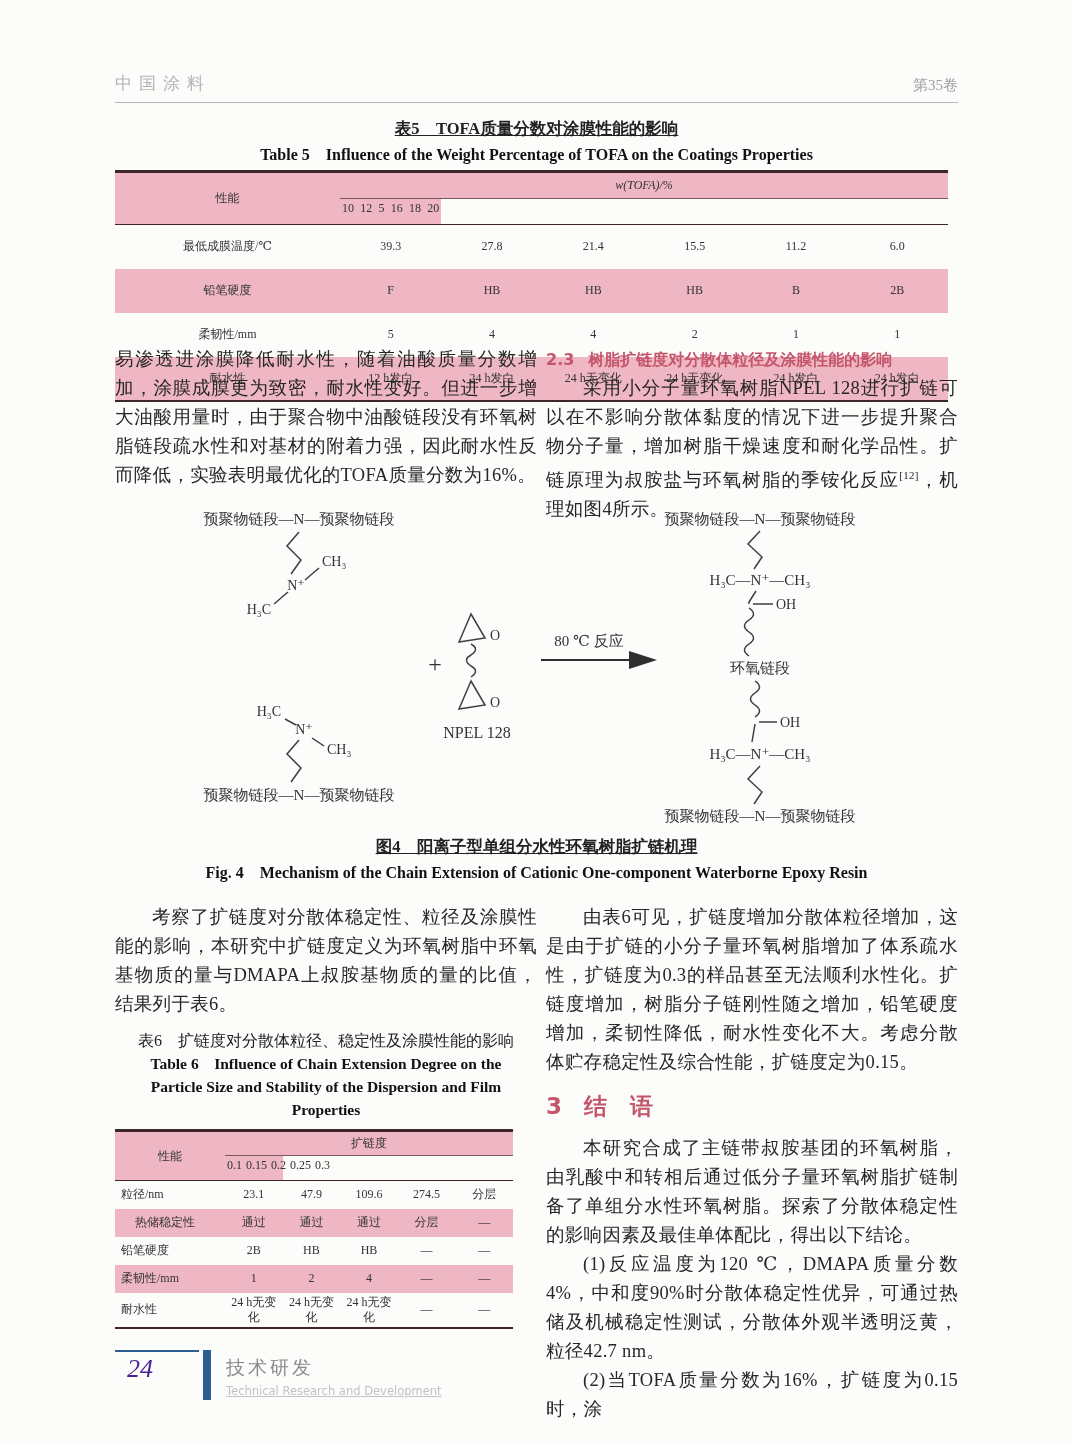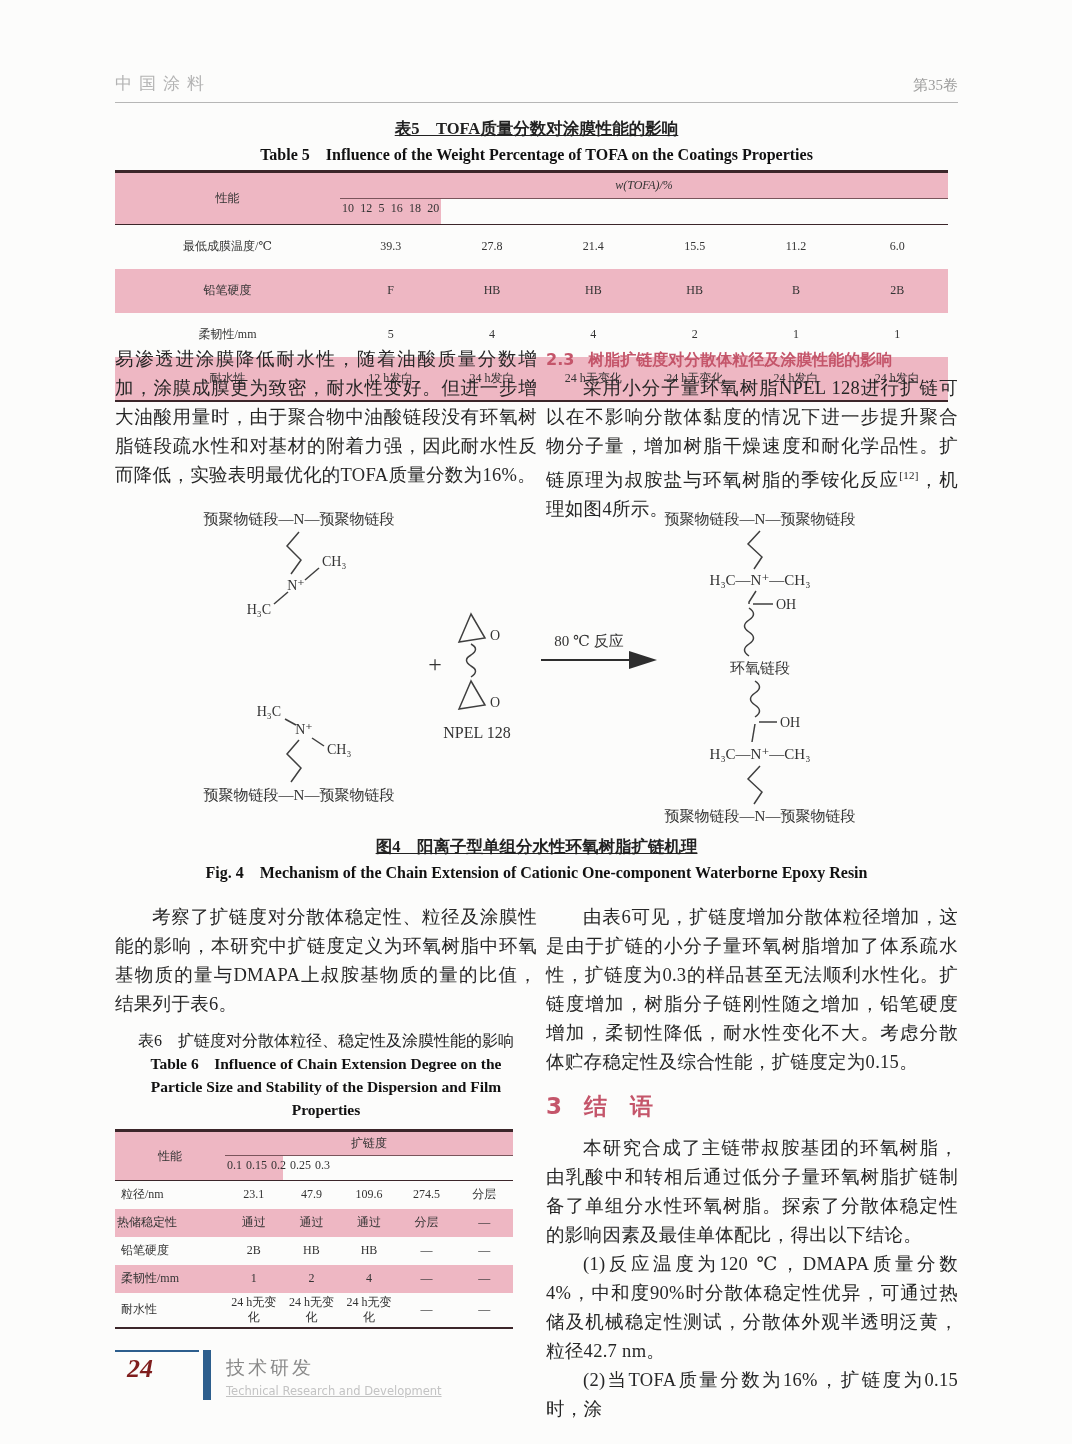--- a/index.html
+++ b/index.html
@@ -55,21 +55,21 @@
   .t6titles .en { text-align:center; font-weight:bold; font-size:15.5px; color:#111; line-height:23px; }
   .t6wrap { margin-top:8px; }
 
   
   .figwrap { top:498px; height:338px; }
   svg text { fill:#333; font-family:"Liberation Serif","DejaVu Serif",serif; }
 
   
   .footer { top:1350px; display:flex; align-items:flex-start; }
   .pgblock { width:84px; border-top:2px solid #2d5e8d; }
-  .pgno { font-style:italic; font-weight:bold; font-size:26px; color:#7f1d1d;
+  .pgno { font-style:italic; font-weight:normal; font-size:26px; color:#4c1d95;
           padding:2px 0 0 12px; font-family:"Liberation Serif",serif; }
   .vbar { width:8px; height:50px; background:#2d5e8d; margin-left:4px; }
   .flabels { margin-left:15px; padding-top:5px; font-family:"DejaVu Sans",sans-serif; }
   .flabels .zh { font-size:19px; color:#8a8a8a; letter-spacing:3px; }
   .flabels .en { font-size:11.5px; color:#c3c3c3; margin-top:3px;text-decoration:underline; }
 </style>
 </head>
 <body>
 
 <div class="page">
@@ -264,21 +264,21 @@
           <tbody>
             <tr>
               <td style="text-align:left;padding-left:6px">粒径/nm</td>
               <td>23.1</td>
               <td>47.9</td>
               <td>109.6</td>
               <td>274.5</td>
               <td>分层</td>
             </tr>
             <tr class="pink">
-              <td style="text-align:left;padding-left:2px">热储稳定性</td>
+              <td style="text-align:left;padding-left:20px">热储稳定性</td>
               <td>通过</td>
               <td>通过</td>
               <td>通过</td>
               <td>分层</td>
               <td>—</td>
             </tr>
             <tr>
               <td style="text-align:left;padding-left:6px">铅笔硬度</td>
               <td>2B</td>
               <td>HB</td>

